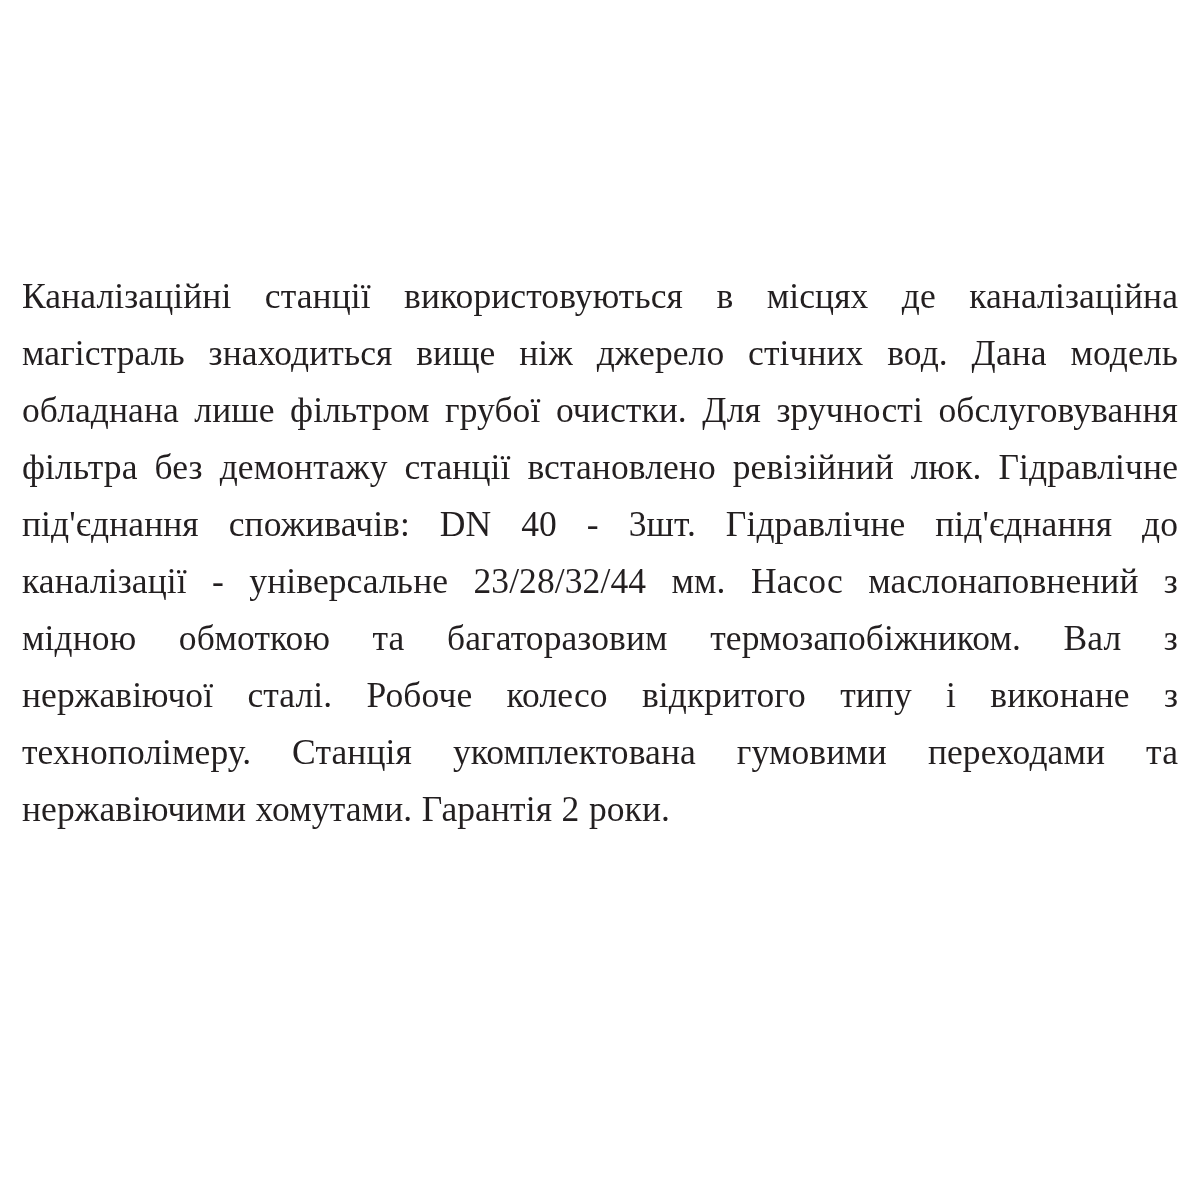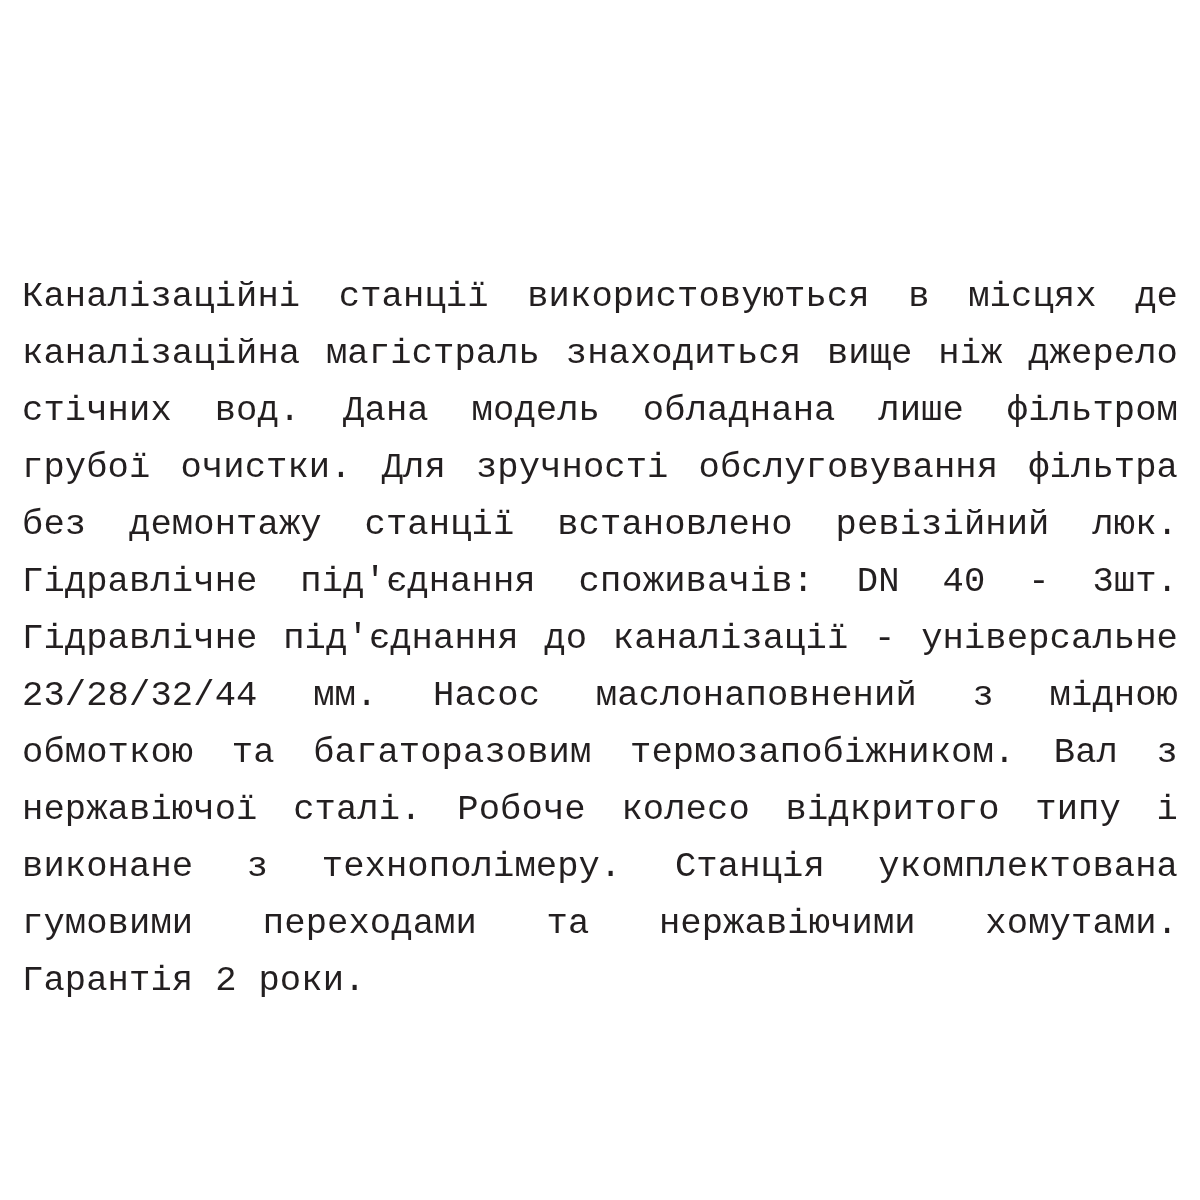--- a/index.html
+++ b/index.html
@@ -22,21 +22,21 @@
     align-items: flex-start;
     justify-content: center;
     padding: 268px 22px 0 22px;
   }
   .description-block {
     width: 1156px;
   }
   .description-text {
     margin: 0;
     color: #231f20;
-    font-family: Liberation Mono, monospace;
+    font-family: Liberation Serif, serif;
     font-size: 35.5px;
     line-height: 57px;
     font-weight: 400;
     text-align: justify;
     text-justify: inter-word;
     letter-spacing: 0.1px;
     word-spacing: 0.5px;
     hyphens: manual;
   }
 </style>

